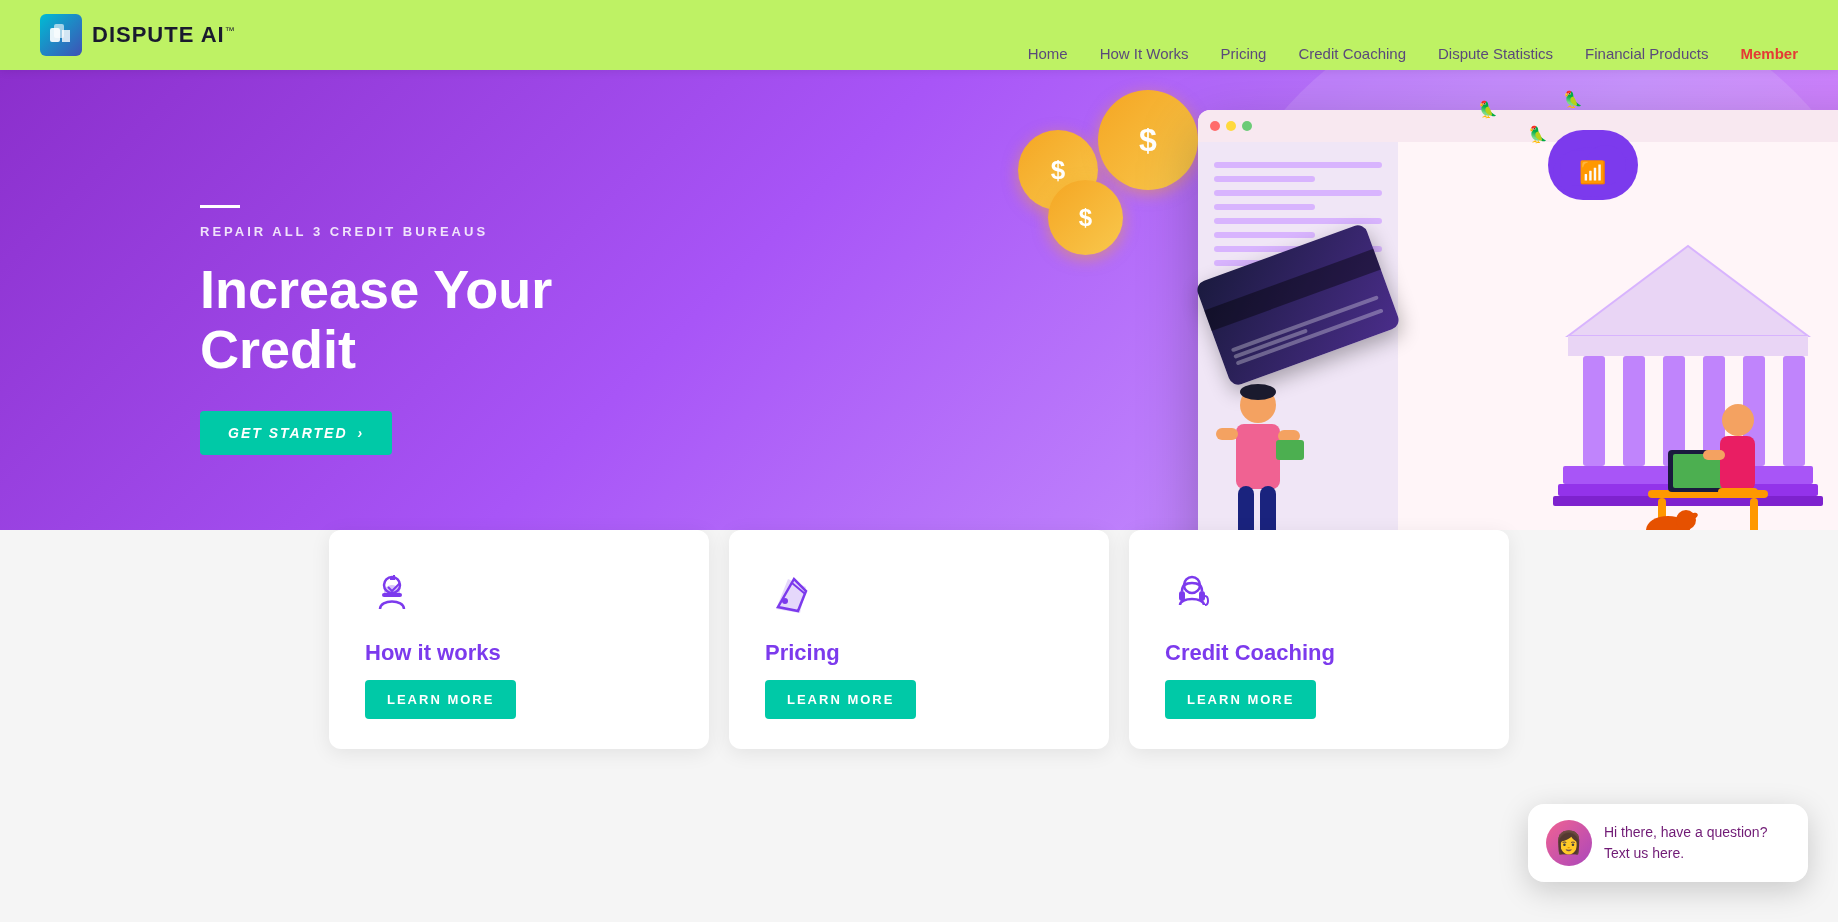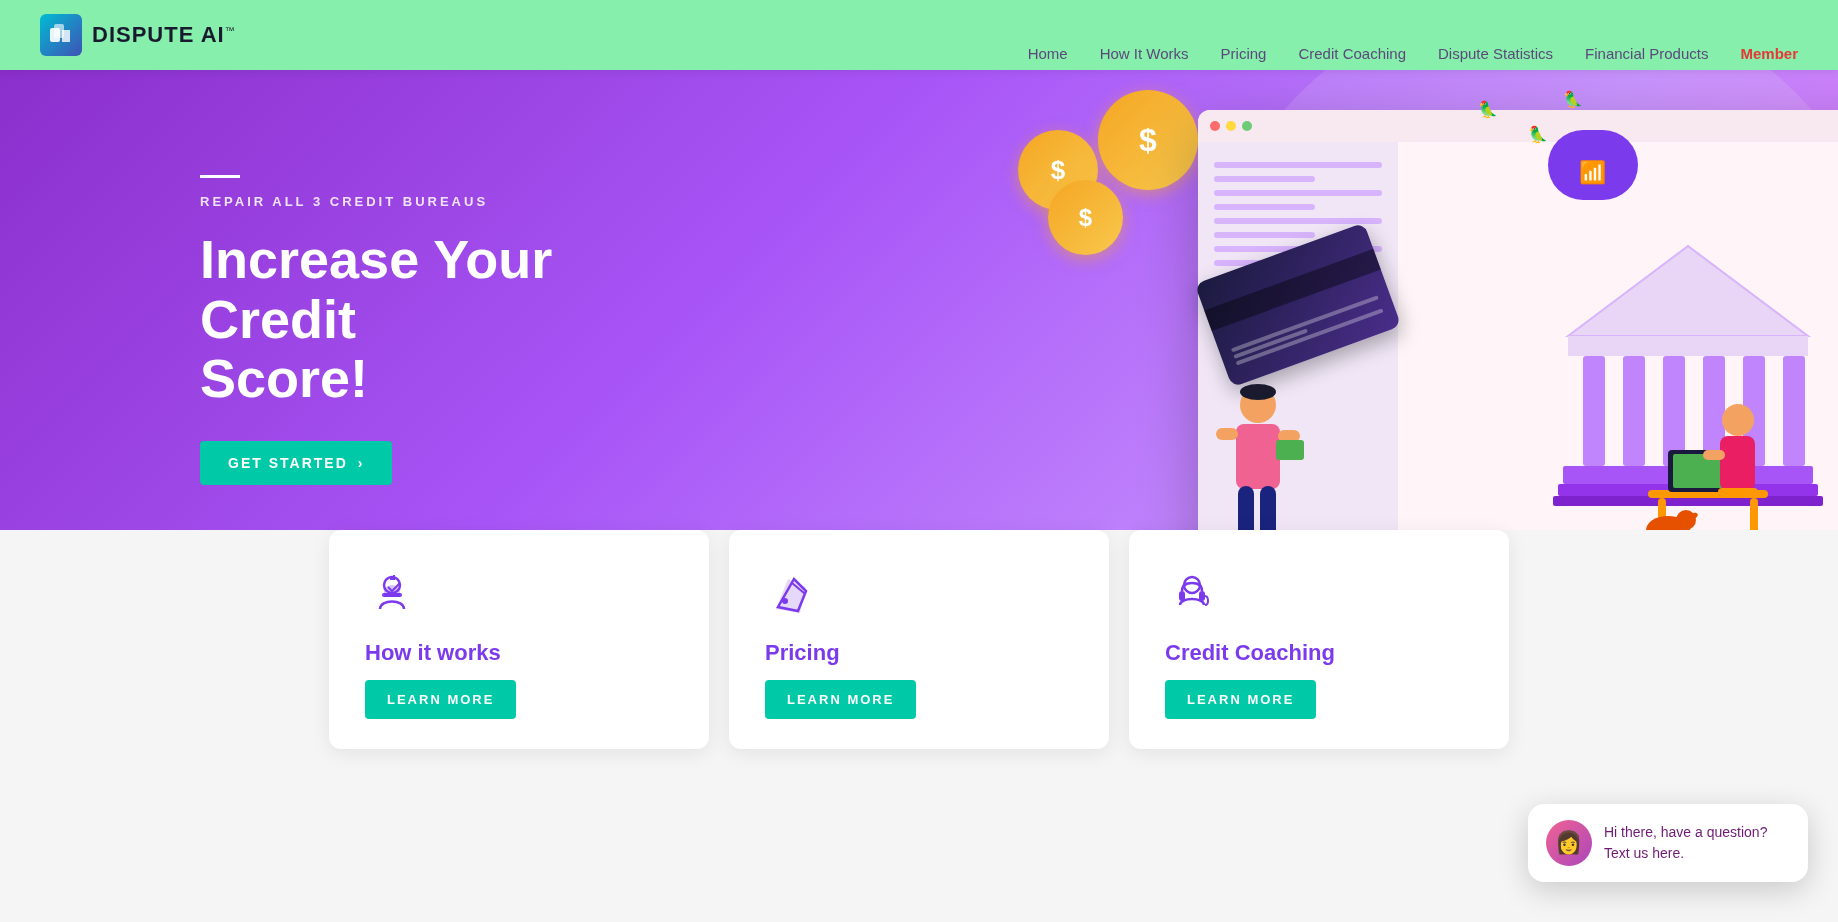--- a/index.html
+++ b/index.html
@@ -1,21 +1,21 @@
 <!DOCTYPE html>
 <html><head>
   <meta charset="utf-8">
   <style>
     * { margin: 0; padding: 0; box-sizing: border-box; }
     body { font-family: 'Segoe UI', Arial, sans-serif; overflow-x: hidden; background: #f5f5f5; }
 
     
     header {
       position: fixed; top: 0; left: 0; right: 0; z-index: 100;
-      background: #86efac;
+      background: #bef264;
       display: flex; align-items: center; justify-content: space-between;
       padding: 0 40px; height: 70px;
       box-shadow: 0 2px 8px rgba(0,0,0,0.08);
     }
     .logo-area {
       display: flex; align-items: center; gap: 10px;
     }
     .logo-icon {
       width: 42px; height: 42px;
       background: linear-gradient(135deg, #00bcd4, #3f51b5);
@@ -74,21 +74,21 @@
       font-size: 54px; font-weight: 900; color: #fff; line-height: 1.1;
       margin-bottom: 32px;
       margin-top: 21px;
     }
     .hero-cta {
       display: inline-flex; align-items: center; gap: 10px;
       background: #00c9a7; color: #fff;
       font-size: 14px; font-weight: 700; letter-spacing: 2px;
       padding: 14px 28px; border-radius: 4px;
       text-decoration: none; text-transform: uppercase;
-      cursor: pointer; border: none;
+      cursor: pointer; border: none; font-style: italic;
     }
 
     
     .hero-illustration {
       position: absolute; right: 0; top: 0; bottom: 0;
       width: 960px;
       z-index: 1;
     }
 
     
@@ -288,21 +288,20 @@
 
 <section class="hero">
   <div class="hero-bg-circle"></div>
   <div class="hero-bg-circle2"></div>
 
   <div class="hero-content">
     <div class="hero-line"></div>
     <div class="hero-label">REPAIR ALL 3 CREDIT BUREAUS</div>
     <h1 class="hero-title">
       <span>Increase Your Credit</span><br>
-      <span>Score!</span>
     </h1>
     <button class="hero-cta">
       <span>GET STARTED</span>
       <span>›</span>
     </button>
   </div>
 
   <div class="hero-illustration">
 
     <div class="coin coin1">$</div>

